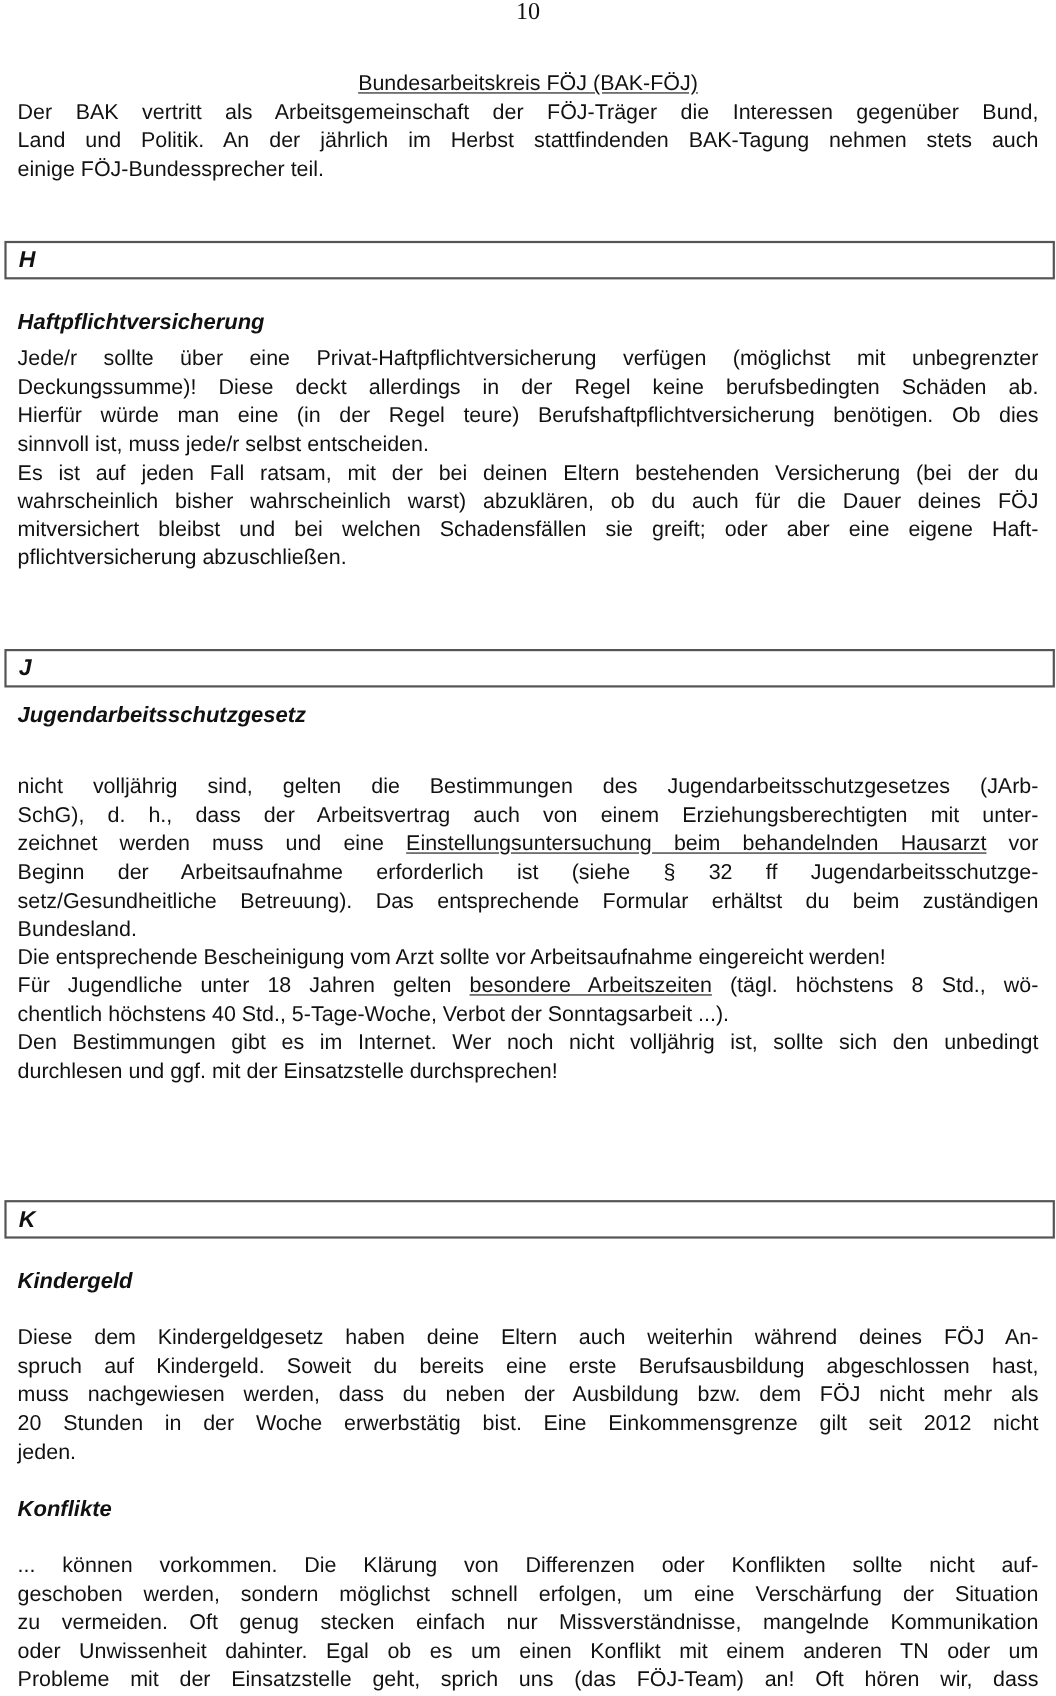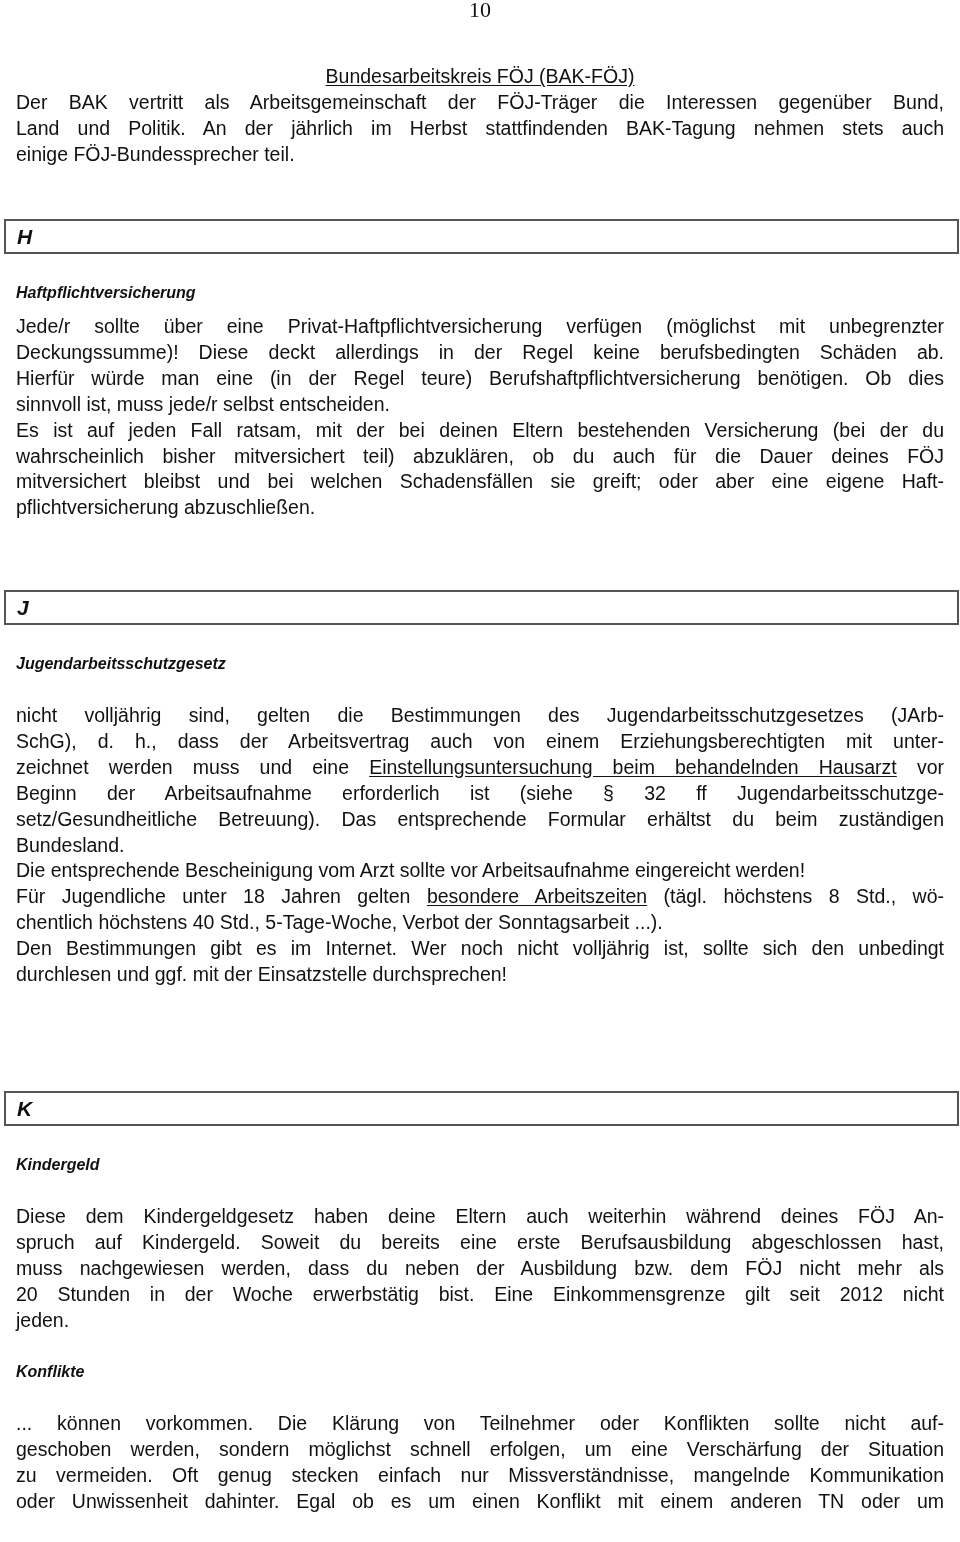--- a/index.html
+++ b/index.html
@@ -18,21 +18,21 @@
   .letter-box {
     position: absolute; left: 4px; width: 951px; height: 31px;
     border: 2px solid #555555; box-sizing: content-box;
   }
   .letter-box span {
     position: absolute; left: 11px; top: 2px;
     font-weight: bold; font-style: italic; font-size: 21px; line-height: 28px;
   }
   .heading {
     position: absolute; left: 16px; font-weight: bold; font-style: italic;
-    font-size: 16px; line-height: 26px;
+    font-size: 20px; line-height: 26px;
   }
 </style>
 </head>
 <body>
 
 <div class="page-num">10</div>
 
 <div class="block" style="top:64px;">
   <span class="line u">Bundesarbeitskreis FÖJ (BAK-FÖJ)</span>
   <span class="line j">Der BAK vertritt als Arbeitsgemeinschaft der FÖJ-Träger die Interessen gegenüber Bund,</span>
@@ -43,29 +43,29 @@
 <div class="letter-box" style="top:219px;">
   <span>H</span>
 </div>
 <div class="heading" style="top:280px;">Haftpflichtversicherung</div>
 <div class="block" style="top:314px;">
   <span class="line j">Jede/r sollte über eine Privat-Haftpflichtversicherung verfügen (möglichst mit unbegrenzter</span>
   <span class="line j">Deckungssumme)! Diese deckt allerdings in der Regel keine berufsbedingten Schäden ab.</span>
   <span class="line j">Hierfür würde man eine (in der Regel teure) Berufshaftpflichtversicherung benötigen. Ob dies</span>
   <span class="line">sinnvoll ist, muss jede/r selbst entscheiden.</span>
   <span class="line j">Es ist auf jeden Fall ratsam, mit der bei deinen Eltern bestehenden Versicherung (bei der du</span>
-  <span class="line j">wahrscheinlich bisher mitversichert teil) abzuklären, ob du auch für die Dauer deines FÖJ</span>
+  <span class="line j">wahrscheinlich bisher wahrscheinlich warst) abzuklären, ob du auch für die Dauer deines FÖJ</span>
   <span class="line j">mitversichert bleibst und bei welchen Schadensfällen sie greift; oder aber eine eigene Haft-</span>
   <span class="line">pflichtversicherung abzuschließen.</span>
 </div>
 
 <div class="letter-box" style="top:590px;">
   <span>J</span>
 </div>
-<div class="heading" style="top:651px;font-style:italic;">Jugendarbeitsschutzgesetz</div>
+<div class="heading" style="top:637px;font-style:italic;">Jugendarbeitsschutzgesetz</div>
 <div class="block" style="top:703px;">
   <span class="line j">nicht volljährig sind, gelten die Bestimmungen des Jugendarbeitsschutzgesetzes (JArb-</span>
   <span class="line j">SchG), d. h., dass der Arbeitsvertrag auch von einem Erziehungsberechtigten mit unter-</span>
   <span class="line j"><span>zeichnet werden muss und eine </span><span class="u">Einstellungsuntersuchung beim behandelnden Hausarzt</span><span> vor</span></span>
   <span class="line j">Beginn der Arbeitsaufnahme erforderlich ist (siehe § 32 ff Jugendarbeitsschutzge-</span>
   <span class="line j">setz/Gesundheitliche Betreuung). Das entsprechende Formular erhältst du beim zuständigen</span>
   <span class="line">Bundesland.</span>
   <span class="line">Die entsprechende Bescheinigung vom Arzt sollte vor Arbeitsaufnahme eingereicht werden!</span>
   <span class="line j"><span>Für Jugendliche unter 18 Jahren gelten </span><span class="u">besondere Arbeitszeiten</span><span> (tägl. höchstens 8 Std., wö-</span></span>
   <span class="line">chentlich höchstens 40 Std., 5-Tage-Woche, Verbot der Sonntagsarbeit ...).</span>
@@ -80,17 +80,18 @@
 <div class="block" style="top:1204px;">
   <span class="line j">Diese dem Kindergeldgesetz haben deine Eltern auch weiterhin während deines FÖJ An-</span>
   <span class="line j">spruch auf Kindergeld. Soweit du bereits eine erste Berufsausbildung abgeschlossen hast,</span>
   <span class="line j">muss nachgewiesen werden, dass du neben der Ausbildung bzw. dem FÖJ nicht mehr als</span>
   <span class="line j">20 Stunden in der Woche erwerbstätig bist. Eine Einkommensgrenze gilt seit 2012 nicht</span>
   <span class="line">jeden.</span>
 </div>
 
 <div class="heading" style="top:1359px;">Konflikte</div>
 <div class="block" style="top:1411px;">
-  <span class="line j">... können vorkommen. Die Klärung von Teilnehmer oder Konflikten sollte nicht auf-</span>
+  <span class="line j">... können vorkommen. Die Klärung von Differenzen oder Konflikten sollte nicht auf-</span>
   <span class="line j">geschoben werden, sondern möglichst schnell erfolgen, um eine Verschärfung der Situation</span>
   <span class="line j">zu vermeiden. Oft genug stecken einfach nur Missverständnisse, mangelnde Kommunikation</span>
   <span class="line j">oder Unwissenheit dahinter. Egal ob es um einen Konflikt mit einem anderen TN oder um</span>
+  <span class="line j">Probleme mit der Einsatzstelle geht, sprich uns (das FÖJ-Team) an! Oft hören wir, dass</span>
 </div>
 
 </body></html>

